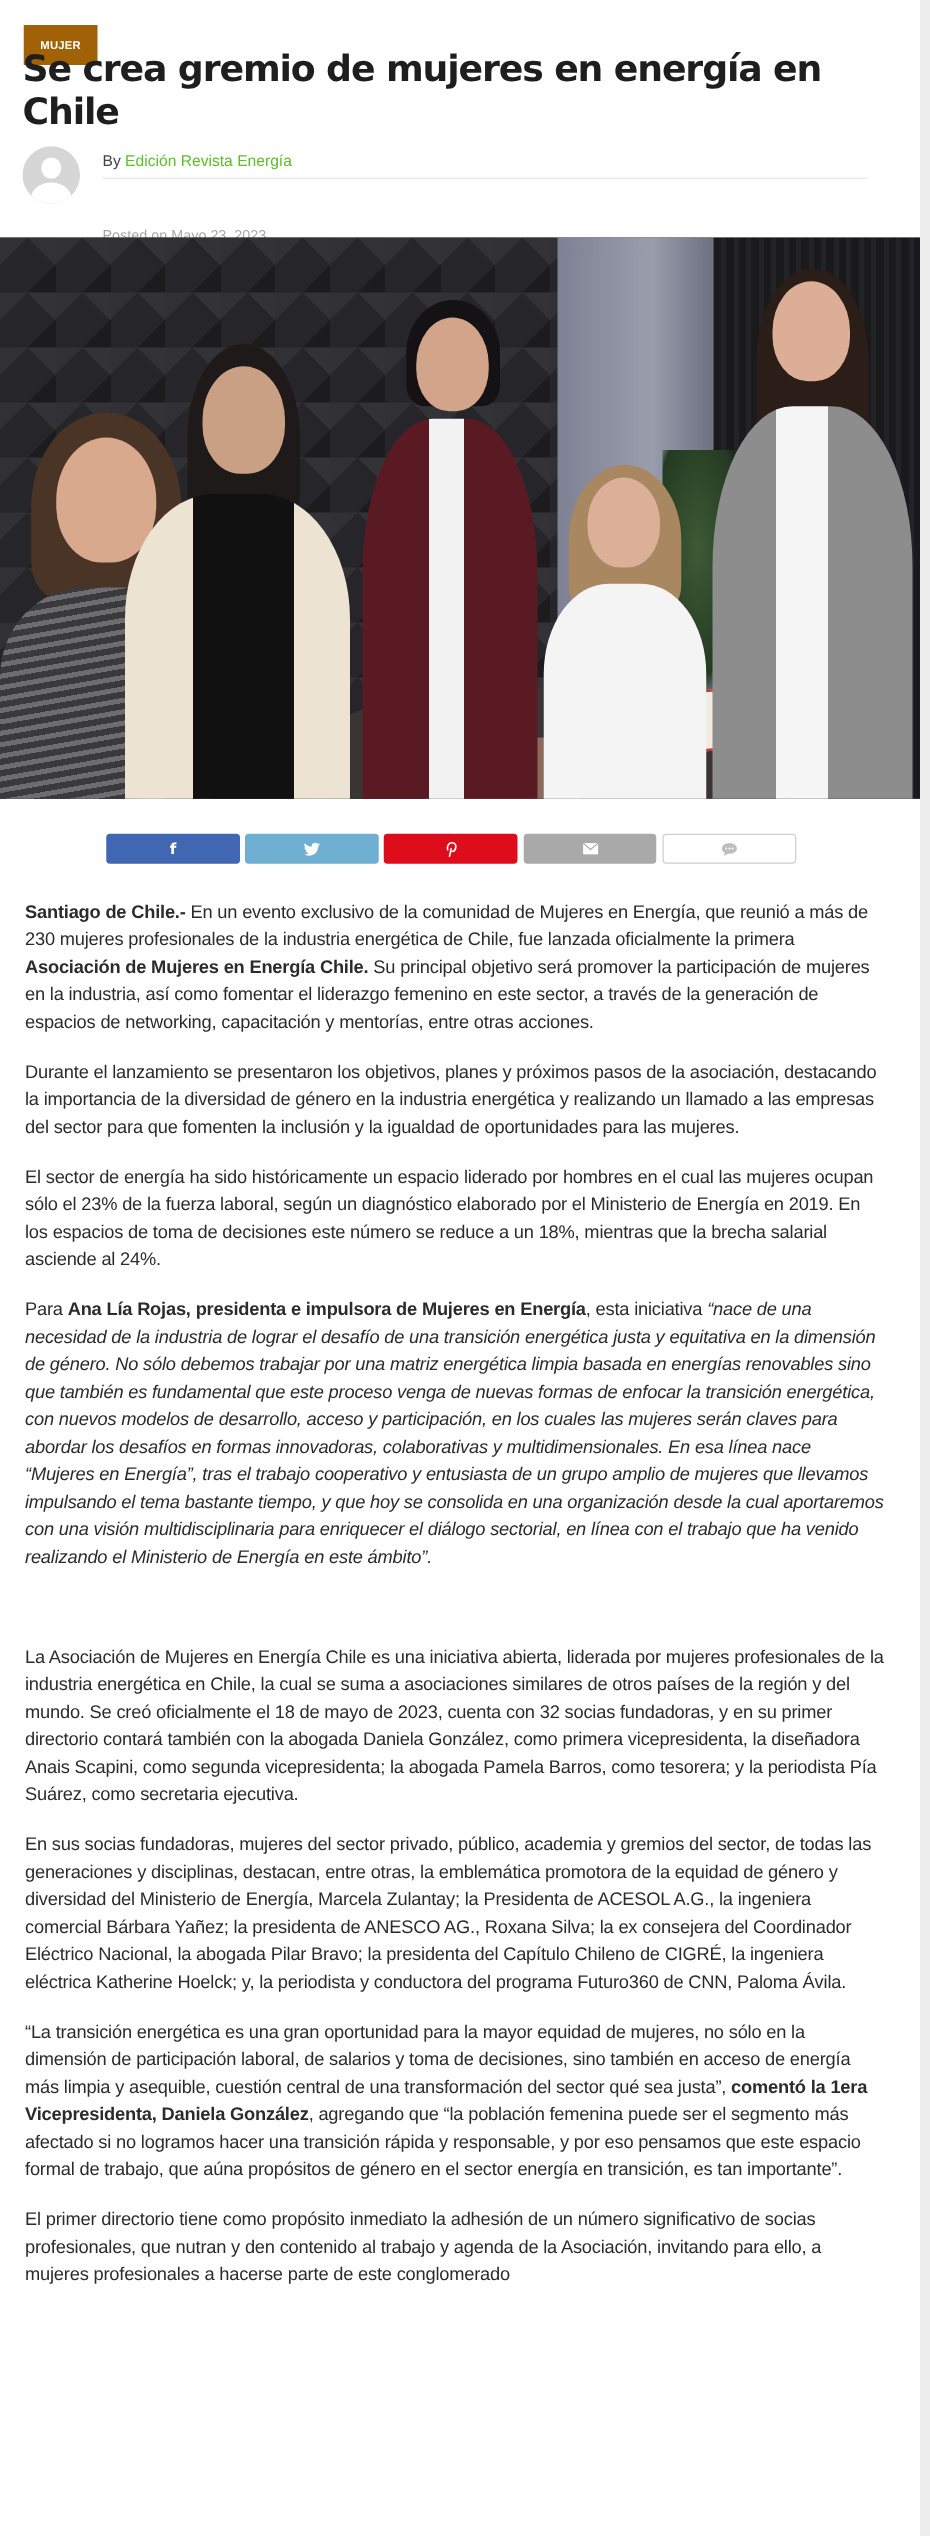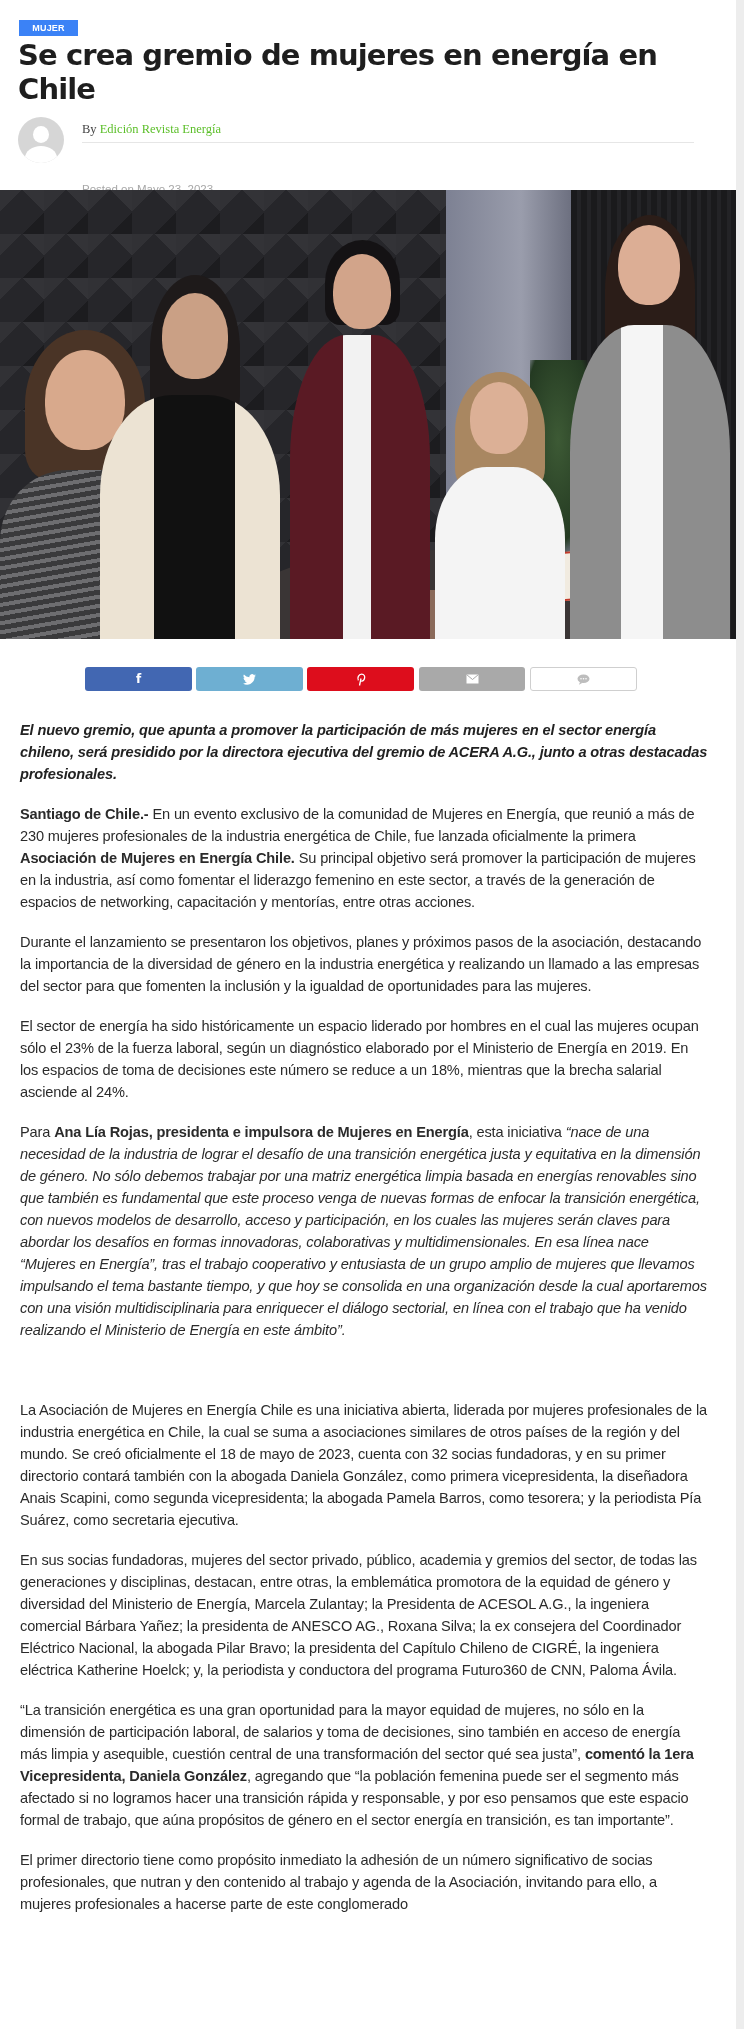--- a/index.html
+++ b/index.html
@@ -3,36 +3,36 @@
 <meta charset="utf-8">
 <style>
   html, body { margin:0; padding:0; }
   body {
     width:744px; height:2029px; overflow:hidden; background:#ffffff;
     font-family:"Liberation Sans", sans-serif; color:#222; position:relative;
   }
   .page { position:absolute; left:0; top:0; width:736px; height:2029px; background:#fff; }
   .scrollbar { position:absolute; left:736px; top:0; width:8px; height:2029px; background:#ededed; }
   .badge {
-    position:absolute; left:19px; top:20px; width:59px; height:16px;
-    background:#3b82f6; color:#fff; font-size:9px; font-weight:bold;
+    position:absolute; left:19px; top:20px; width:59px; height:32px;
+    background:#a16207; color:#fff; font-size:9px; font-weight:bold;
     display:flex; align-items:center; justify-content:center; letter-spacing:0.2px;
   }
   .title {
     position:absolute; left:18px; top:38px; width:690px; margin:0;
     font-family:"DejaVu Sans", sans-serif; font-weight:bold;
     font-size:29px; line-height:34px; color:#1e1e1e; letter-spacing:-0.9px;
   }
   .avatar {
     position:absolute; left:18px; top:117px; width:46px; height:46px;
     border-radius:50%; background:#d6d6d6; overflow:hidden;
   }
   .avatar .head { position:absolute; left:15px; top:9px; width:16px; height:17px; border-radius:50%; background:#fff; }
   .avatar .body { position:absolute; left:7px; top:29px; width:32px; height:24px; border-radius:50% 50% 0 0; background:#fff; }
-  .byline { position:absolute; left:82px; top:122px; font-size:12.5px; color:#444;font-family:Liberation Serif, serif; }
+  .byline { position:absolute; left:82px; top:122px; font-size:12.5px; color:#444; }
   .byline .author { color:#5cbf2a; }
   .meta-divider { position:absolute; left:82px; top:142px; width:612px; height:1px; background:#e6e6e6; }
   .posted { position:absolute; left:82px; top:147px; font-size:11.5px; color:#a8a8a8;margin-top:36px; }
 
   .photo {
     position:absolute; left:0; top:190px; width:736px; height:449px; overflow:hidden;
     background:#1c1c1f;
   }
   .photo .wall { position:absolute; left:0; top:0; width:446px; height:449px;
     background:
@@ -146,21 +146,20 @@
     <svg width="13" height="11" viewBox="0 0 13 11">
         <ellipse cx="6.5" cy="4.7" rx="6" ry="4.3" fill="#bdbdbd"></ellipse>
         <path d="M3 8 L2 10.8 L6 8.5z" fill="#bdbdbd"></path>
         <circle cx="4" cy="4.7" r="0.8" fill="#fff"></circle>
         <circle cx="6.5" cy="4.7" r="0.8" fill="#fff"></circle>
         <circle cx="9" cy="4.7" r="0.8" fill="#fff"></circle>
       </svg>
   </a>
 
   <div class="article">
-    <p class="lead">El nuevo gremio, que apunta a promover la participación de más mujeres en el sector energía chileno, será presidido por la directora ejecutiva del gremio de ACERA A.G., junto a otras destacadas profesionales.</p>
 
     <p><b>Santiago de Chile.-</b><span> En un evento exclusivo de la comunidad de Mujeres en Energía, que reunió a más de 230 mujeres profesionales de la industria energética de Chile, fue lanzada oficialmente la primera </span><b>Asociación de Mujeres en Energía Chile.</b><span> Su principal objetivo será promover la participación de mujeres en la industria, así como fomentar el liderazgo femenino en este sector, a través de la generación de espacios de networking, capacitación y mentorías, entre otras acciones.</span></p>
 
     <p>Durante el lanzamiento se presentaron los objetivos, planes y próximos pasos de la asociación, destacando la importancia de la diversidad de género en la industria energética y realizando un llamado a las empresas del sector para que fomenten la inclusión y la igualdad de oportunidades para las mujeres.</p>
 
     <p>El sector de energía ha sido históricamente un espacio liderado por hombres en el cual las mujeres ocupan sólo el 23% de la fuerza laboral, según un diagnóstico elaborado por el Ministerio de Energía en 2019. En los espacios de toma de decisiones este número se reduce a un 18%, mientras que la brecha salarial asciende al 24%.</p>
 
     <p><span>Para </span><b>Ana Lía Rojas, presidenta e impulsora de Mujeres en Energía</b><span>, esta iniciativa </span><i>“nace de una necesidad de la industria de lograr el desafío de una transición energética justa y equitativa en la dimensión de género. No sólo debemos trabajar por una matriz energética limpia basada en energías renovables sino que también es fundamental que este proceso venga de nuevas formas de enfocar la transición energética, con nuevos modelos de desarrollo, acceso y participación, en los cuales las mujeres serán claves para abordar los desafíos en formas innovadoras, colaborativas y multidimensionales. En esa línea nace “Mujeres en Energía”, tras el trabajo cooperativo y entusiasta de un grupo amplio de mujeres que llevamos impulsando el tema bastante tiempo, y que hoy se consolida en una organización desde la cual aportaremos con una visión multidisciplinaria para enriquecer el diálogo sectorial, en línea con el trabajo que ha venido realizando el Ministerio de Energía en este ámbito”.</i></p>
 
     <p class="spacer"></p>

